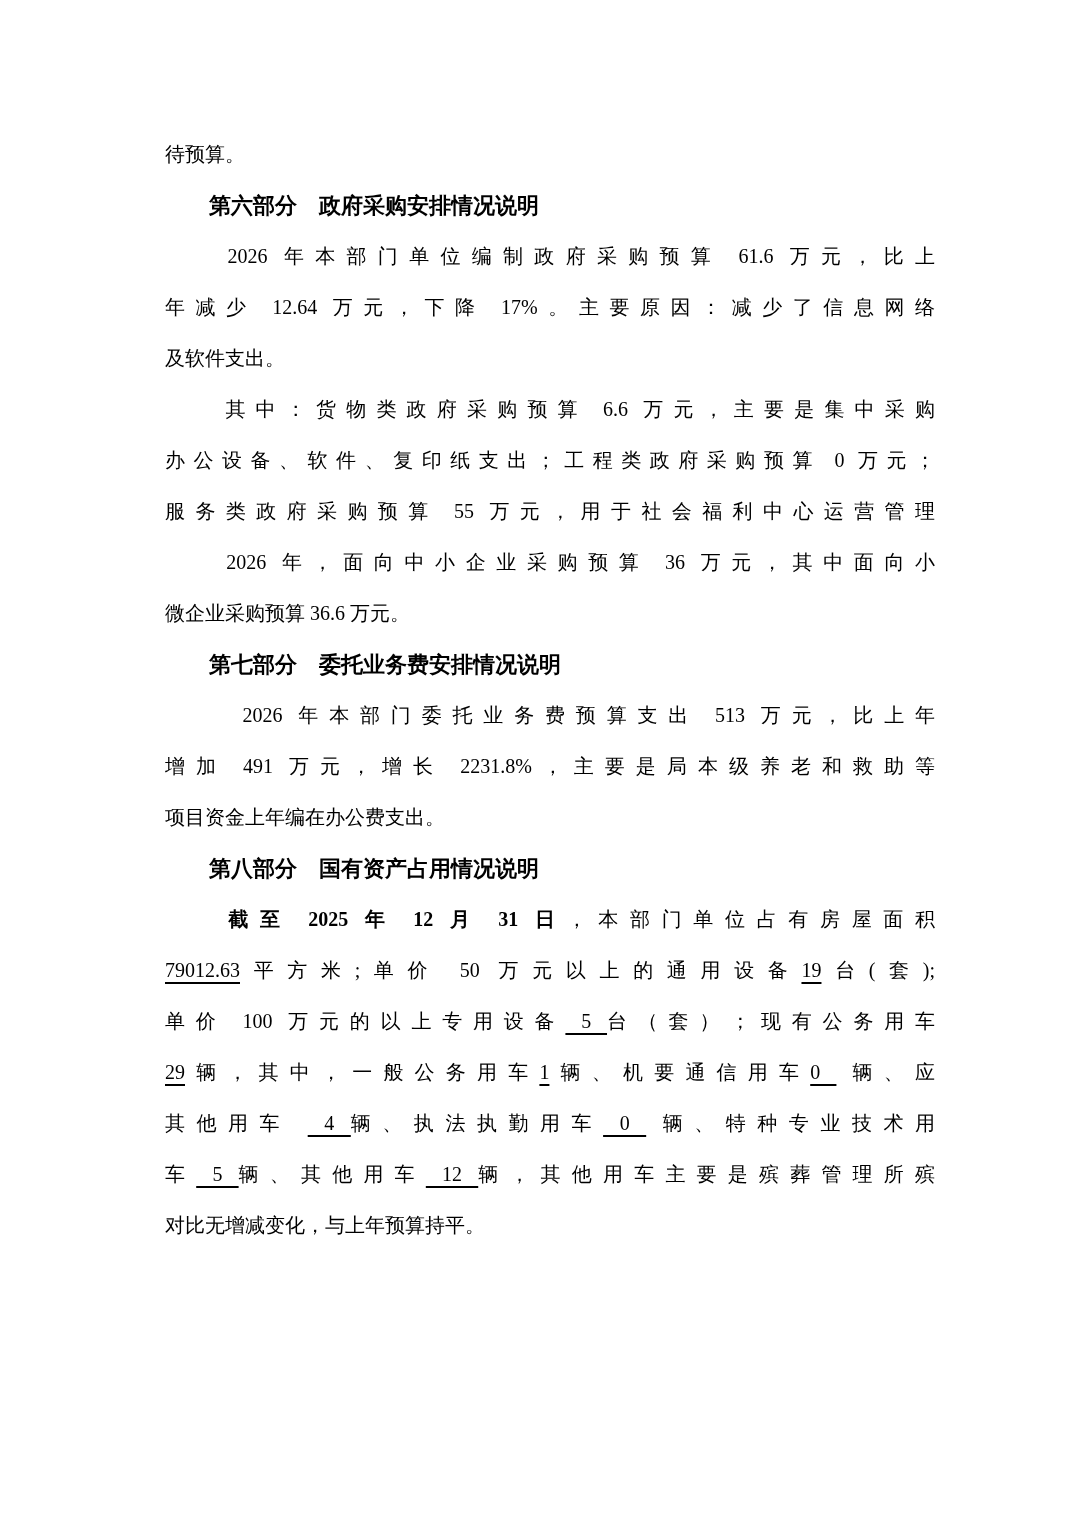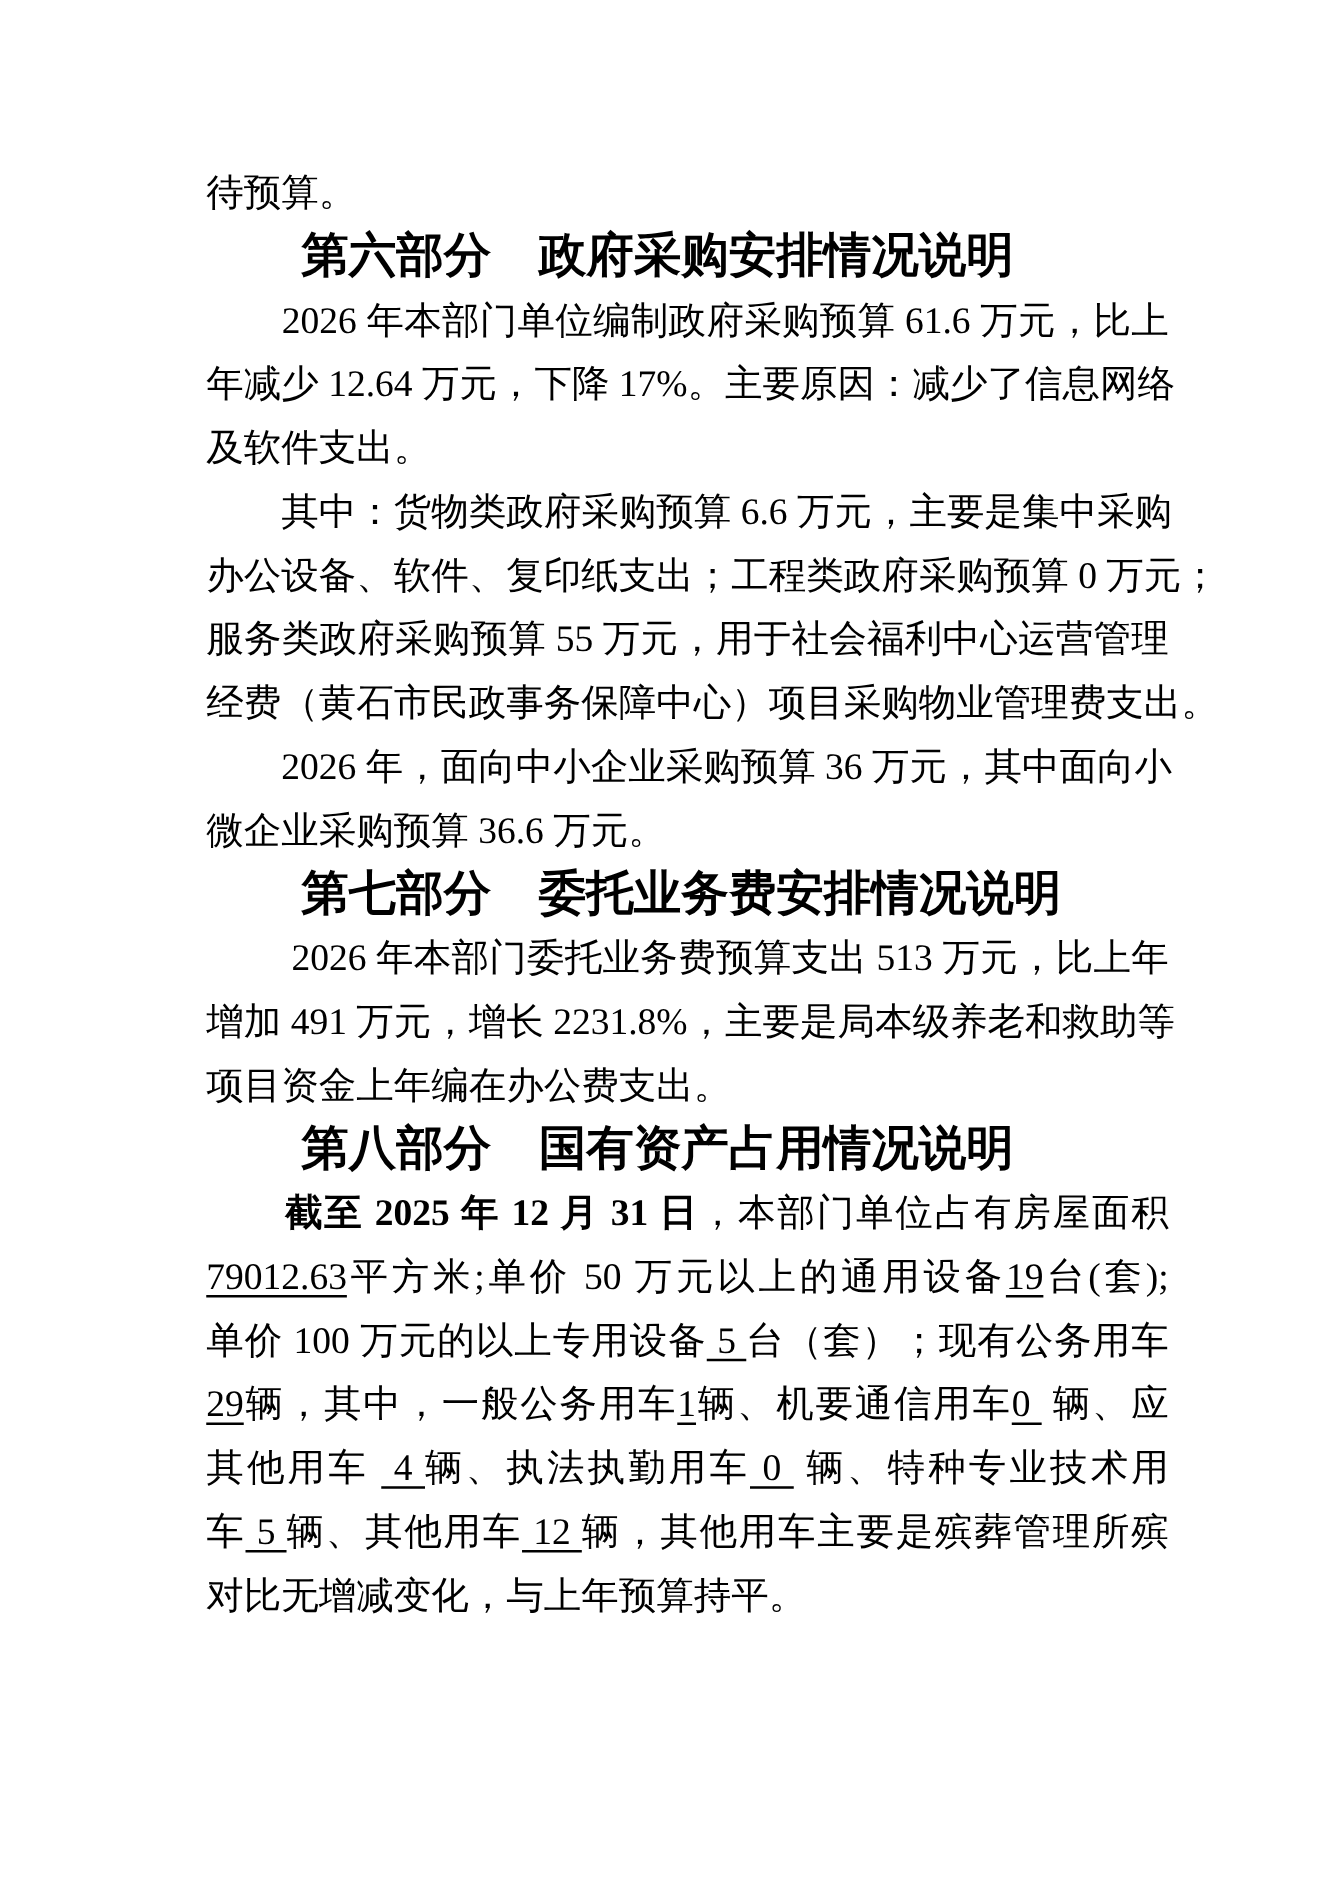--- a/index.html
+++ b/index.html
@@ -18,33 +18,33 @@
   }
   .content {
     position: absolute;
     left: 165px;
     top: 129px;
     width: 770px;
   }
   .line {
     height: 51px;
     line-height: 51px;
-    font-size: 30px;
+    font-size: 20px;
     white-space: nowrap;
     text-align: left;
   }
   .just {
     text-align: justify;
     text-align-last: justify;
     text-justify: auto;
   }
   .heading {
     font-family: "Liberation Sans", sans-serif;
     font-weight: 700;
-    font-size: 38px;
+    font-size: 22px;
   }
   .b {
     font-weight: 700;
     margin-top: 36px;
   }
   .u {
     text-decoration: underline;
     text-decoration-thickness: 2px;
     text-underline-offset: 5px;
   }
@@ -55,21 +55,20 @@
 <div class="page">
   <div class="content">
       <div class="line body"><span>待预算。</span></div>
       <div class="line heading"><span>　　第六部分　政府采购安排情况说明</span></div>
       <div class="line body just"><span>　　2026 年本部门单位编制政府采购预算 61.6 万元，比上</span></div>
       <div class="line body just"><span>年减少 12.64 万元，下降 17%。主要原因：减少了信息网络</span></div>
       <div class="line body"><span>及软件支出。</span></div>
       <div class="line body just"><span>　　其中：货物类政府采购预算 6.6 万元，主要是集中采购</span></div>
       <div class="line body just"><span>办公设备、软件、复印纸支出；工程类政府采购预算 0 万元；</span></div>
       <div class="line body just"><span>服务类政府采购预算 55 万元，用于社会福利中心运营管理</span></div>
-      <div class="line body just"><span>经费（黄石市民政事务保障中心）项目采购物业管理费支出。</span></div>
       <div class="line body just"><span>　　2026 年，面向中小企业采购预算 36 万元，其中面向小</span></div>
       <div class="line body"><span>微企业采购预算 36.6 万元。</span></div>
       <div class="line heading"><span>　　第七部分　委托业务费安排情况说明</span></div>
       <div class="line body just"><span>　　 2026 年本部门委托业务费预算支出 513 万元，比上年</span></div>
       <div class="line body just"><span>增加 491 万元，增长 2231.8%，主要是局本级养老和救助等</span></div>
       <div class="line body"><span>项目资金上年编在办公费支出。</span></div>
       <div class="line heading"><span>　　第八部分　国有资产占用情况说明</span></div>
       <div class="line body just"><span>　　</span><span class="b">截至 2025 年 12 月 31 日</span><span>，本部门单位占有房屋面积</span></div>
       <div class="line body just"><span class="u">79012.63</span><span>平方米;单价 50 万元以上的通用设备</span><span class="u">19</span><span>台(套);</span></div>
       <div class="line body just"><span>单价 100 万元的以上专用设备</span><span class="u">&nbsp;5&nbsp;</span><span>台（套）；现有公务用车</span></div>

